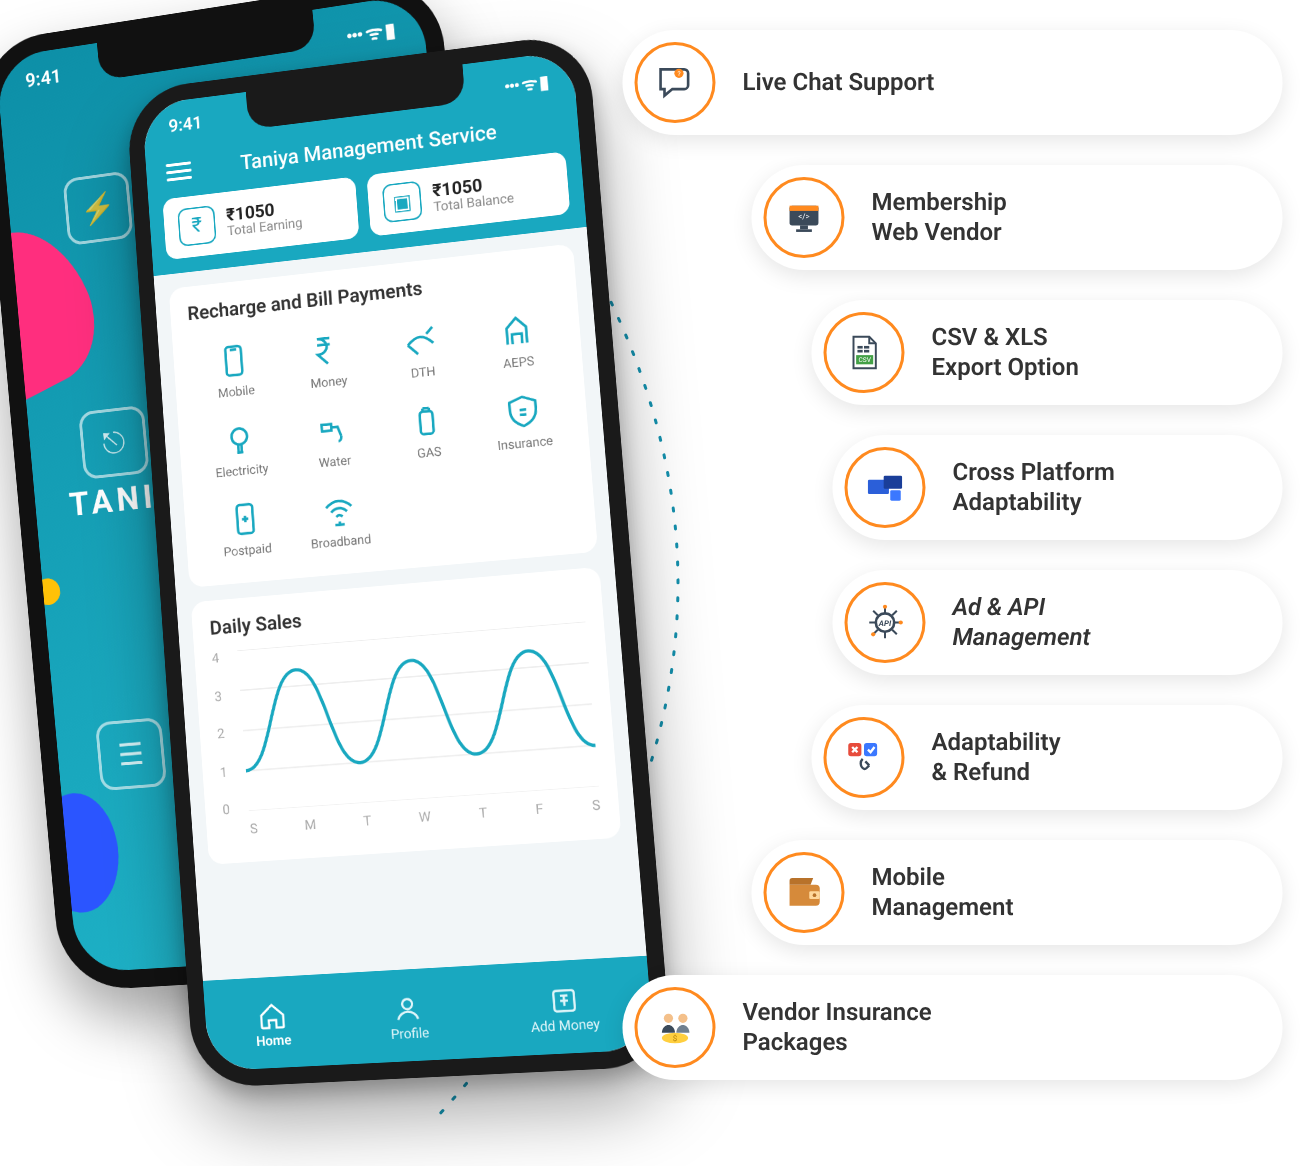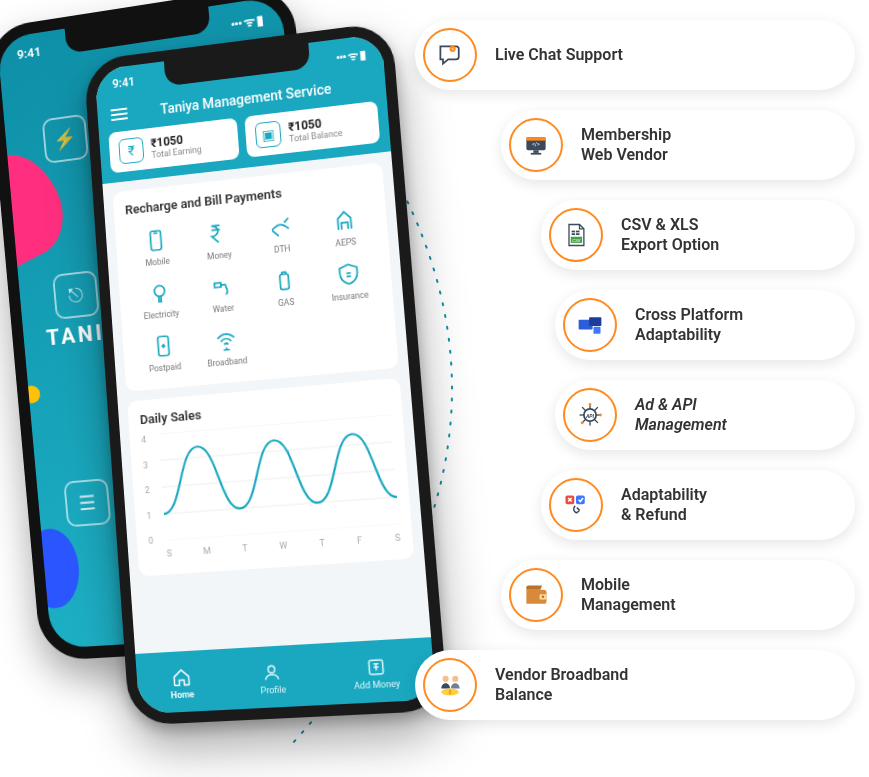--- a/index.html
+++ b/index.html
@@ -474,17 +474,17 @@
         <svg viewBox="0 0 32 32">
           <circle cx="11" cy="9" r="3.5" fill="#f4c08a"></circle>
           <path d="M6 20c0-4 3-6 5-6s5 2 5 6" fill="#3b4a5a"></path>
           <circle cx="22" cy="9" r="3.5" fill="#f4c08a"></circle>
           <path d="M17 20c0-4 3-6 5-6s5 2 5 6" fill="#708090"></path>
           <ellipse cx="16" cy="24" rx="10" ry="4" fill="#ffcf3f"></ellipse>
           <text x="16" y="26" font-size="6" text-anchor="middle" fill="#b8860b">$</text>
         </svg>
       </div>
       <div class="feat-txt">
-        <div>Vendor Broadband</div>
-        <div>Balance</div>
+        <div>Vendor Insurance</div>
+        <div>Packages</div>
       </div>
     </div>
   </div>
 
 </body></html>

